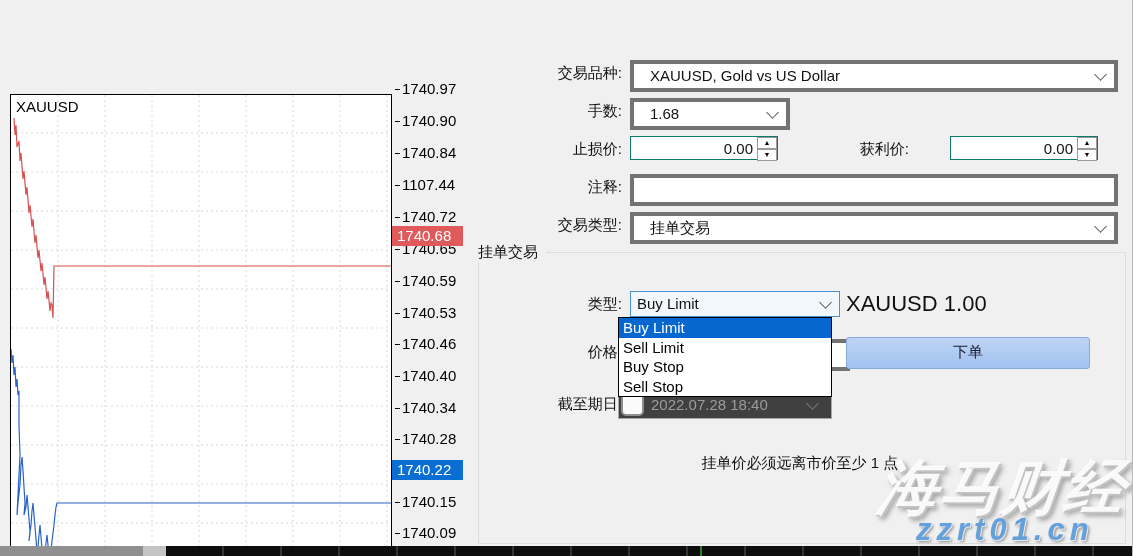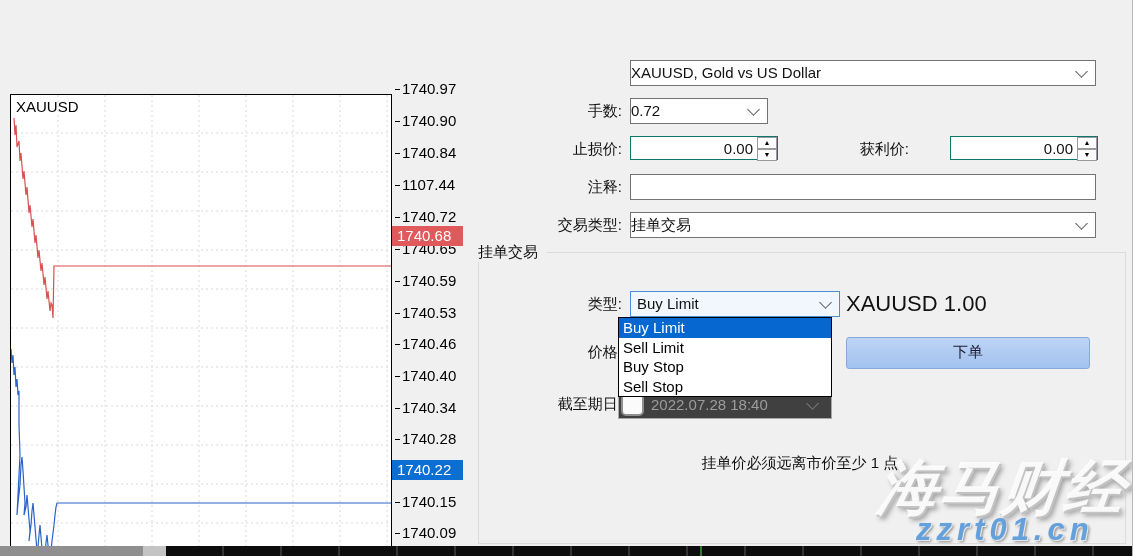--- a/index.html
+++ b/index.html
@@ -18,21 +18,21 @@
   .glyph-close{font-size:27px;font-weight:300;color:#0f0f0f;line-height:27px;}
   
   .chart-box{position:absolute;left:10px;top:62px;width:380px;height:478px;background:#ffffff;border:1px solid #000;box-sizing:content-box;margin-top:32px;}
   .chart-symbol{position:absolute;left:5px;top:3px;font-size:15px;color:#000;z-index:3;}
   .price-axis{position:absolute;left:392px;top:62px;width:66px;height:486px;}
   .axis-label{position:absolute;left:10px;font-size:15px;color:#000;white-space:nowrap;}
   .axis-label::before{content:'';position:absolute;left:-7px;top:9px;width:5px;height:1px;background:#000;}
   .price-badge{position:absolute;left:0px;font-size:15px;color:#fff;padding:1px 12px 2px 5px;white-space:nowrap;z-index:2;}
   
   .flabel{position:absolute;left:480px;width:142px;height:26px;line-height:26px;font-size:15px;color:#111;text-align:right;}
-  .field{position:absolute;height:24px;background:#fff;border:1px solid #737373;font-size:15px;line-height:24px;color:#111;padding-left:0;box-sizing:content-box;}
+  .field{position:absolute;height:24px;background:#fff;border:4px solid #737373;font-size:15px;line-height:24px;color:#111;padding-left:16px;box-sizing:content-box;}
   .combo .chev{position:absolute;right:9px;top:8px;}
   .chev{display:inline-block;width:8px;height:8px;border-right:1.6px solid #5a5a5a;border-bottom:1.6px solid #5a5a5a;transform:rotate(45deg);margin-top:-2px;}
   .numfield{position:absolute;height:24px;background:#fff;border:1px solid #0f766e;display:flex;box-sizing:border-box;justify-content:center;}
   .numval{flex:1;font-size:15px;line-height:24px;text-align:right;padding-right:4px;color:#111;}
   .spin{width:20px;display:flex;flex-direction:column;}
   .spinbtn{flex:1;border:1px solid #9a9a9a;background:#fdfdfd;font-size:7px;line-height:10px;text-align:center;color:#000;cursor:default;}
   
   .groupbox{position:absolute;left:478px;top:252px;width:648px;height:292px;border:1px solid #dcdcdc;box-sizing:border-box;}
   .legend{position:absolute;left:-1px;top:-10px;background:#f0f0f0;padding-right:8px;font-size:15px;color:#111;}
   .combo-focus{position:absolute;left:630px;top:291px;width:202px;height:24px;background:#f2f7fd;border:1px solid #4a90d9;font-size:15px;line-height:24px;color:#111;padding-left:6px;box-sizing:content-box;}
@@ -105,28 +105,29 @@
       <div class="axis-label" style="top: 273px;">1740.46</div>
       <div class="axis-label" style="top: 305px;">1740.40</div>
       <div class="axis-label" style="top: 337px;">1740.34</div>
       <div class="axis-label" style="top: 368px;">1740.28</div>
       <div class="axis-label" style="top: 431px;">1740.15</div>
       <div class="axis-label" style="top: 462px;">1740.09</div>
       <div class="price-badge" style="top: 164px; background: rgb(224, 89, 91);">1740.68</div>
       <div class="price-badge" style="top: 398px; background: rgb(10, 110, 211);">1740.22</div>
     </div>
 
+  <div class="flabel" style="top:60px;">交易品种:</div>
   <div class="field combo" style="left:630px;top:60px;width:464px;">
     <span>XAUUSD, Gold vs US Dollar</span>
     <span class="chev"></span>
   </div>
 
   <div class="flabel" style="top:98px;">手数:</div>
   <div class="field combo" style="left:630px;top:98px;width:136px;">
-    <span>0.72</span>
+    <span>1.68</span>
     <span class="chev"></span>
   </div>
 
   <div class="flabel" style="top:136px;">止损价:</div>
   <div class="numfield" style="left:630px;top:136px;width:148px;">
     <div class="numval">0.00</div>
     <div class="spin">
       <div class="spinbtn">▲</div>
       <div class="spinbtn">▼</div>
     </div>

